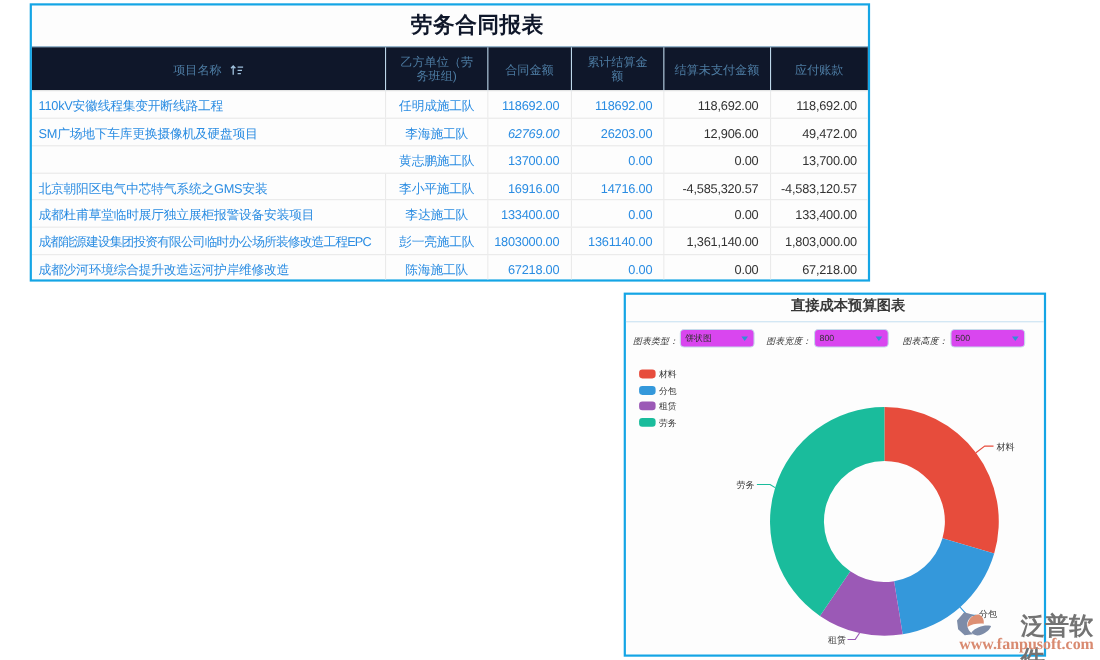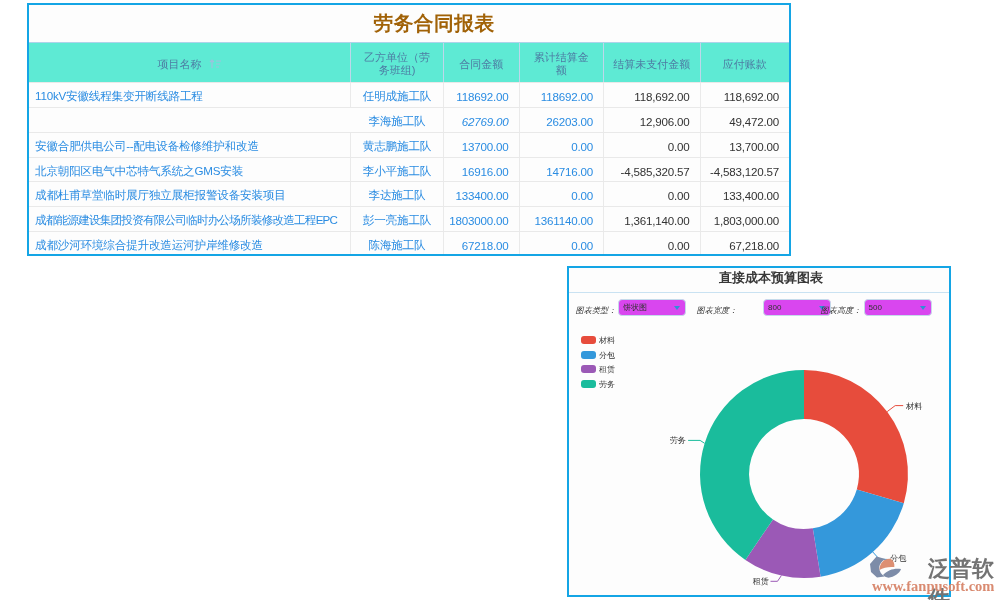--- a/index.html
+++ b/index.html
@@ -3,22 +3,22 @@
 <meta charset="utf-8">
 <style>
 html,body{margin:0;padding:0;width:1000px;height:600px;background:#fff;overflow:hidden;
   font-family:"Liberation Sans",sans-serif;}
 *{box-sizing:border-box;}
 .abs{position:absolute;}
 
 
 #tbox{position:absolute;left:27px;top:3px;width:764px;height:253px;border:2px solid #14a5e5;background:#fdfdfd;overflow:hidden;}
 #ttitle{position:absolute;left:0;top:0;width:100%;height:37px;line-height:36px;text-align:center;
-  font-size:19.7px;font-weight:bold;color:#a16207;text-indent:50px;letter-spacing:0.5px;}
-#thead{position:absolute;left:0;top:37px;width:100%;height:40px;background:#5eead4;border-top:1px solid #aed3ea;
+  font-size:19.7px;font-weight:bold;color:#0f172a;text-indent:50px;letter-spacing:0.5px;}
+#thead{position:absolute;left:0;top:37px;width:100%;height:40px;background:#0f172a;border-top:1px solid #aed3ea;
   color:#4d7ca3;font-size:11px;}
 .hc{position:absolute;top:0;height:40px;padding-top:2px;display:flex;align-items:center;justify-content:center;text-align:center;
   border-right:1px solid #bdd7ea;line-height:13px;}
 .hc:last-child{border-right:none;}
 #tbody{position:absolute;left:0;top:77px;width:100%;bottom:0;font-size:11.6px;letter-spacing:-0.2px;}
 .row{position:absolute;left:0;width:100%;height:24.87px;border-top:1px solid #e9e9e9;padding-left:48px;}
 .c{position:absolute;top:0;height:100%;padding-top:3px;display:flex;align-items:center;border-right:1px solid #eaeaea;white-space:nowrap;overflow:hidden;}
 .c:last-child{border-right:none;}
 .c.l{padding-left:6px;justify-content:flex-start;}
 .c.m{justify-content:center;}
@@ -65,28 +65,28 @@
   <div id="tbody">
       <div class="row" style="top:0.00px;">
         <div class="c l blue" style="left:0px;width:322px;">110kV安徽线程集变开断线路工程</div>
         <div class="c m blue" style="left:322px;width:93px;">任明成施工队</div>
         <div class="c r blue" style="left:415px;width:75.5px;">118692.00</div>
         <div class="c r blue" style="left:490.5px;width:84.5px;">118692.00</div>
         <div class="c r dark" style="left:575px;width:96.5px;">118,692.00</div>
         <div class="c r dark" style="left:671.5px;width:88.5px;">118,692.00</div>
       </div>
       <div class="row" style="top:24.87px;">
+        <div class="c l blue" style="left:0px;width:322px;">SM广场地下车库更换摄像机及硬盘项目</div>
         <div class="c m blue" style="left:322px;width:93px;">李海施工队</div>
         <div class="c r blue" style="left:415px;width:75.5px;font-style:italic;">62769.00</div>
         <div class="c r blue" style="left:490.5px;width:84.5px;">26203.00</div>
         <div class="c r dark" style="left:575px;width:96.5px;">12,906.00</div>
         <div class="c r dark" style="left:671.5px;width:88.5px;">49,472.00</div>
       </div>
       <div class="row" style="top:49.74px;">
-        <div class="c l blue" style="left:0px;width:322px;">安徽合肥供电公司--配电设备检修维护和改造</div>
         <div class="c m blue" style="left:322px;width:93px;">黄志鹏施工队</div>
         <div class="c r blue" style="left:415px;width:75.5px;">13700.00</div>
         <div class="c r blue" style="left:490.5px;width:84.5px;">0.00</div>
         <div class="c r dark" style="left:575px;width:96.5px;">0.00</div>
         <div class="c r dark" style="left:671.5px;width:88.5px;">13,700.00</div>
       </div>
       <div class="row" style="top:74.61px;">
         <div class="c l blue" style="left:0px;width:322px;">北京朝阳区电气中芯特气系统之GMS安装</div>
         <div class="c m blue" style="left:322px;width:93px;">李小平施工队</div>
         <div class="c r blue" style="left:415px;width:75.5px;">16916.00</div>
@@ -122,21 +122,21 @@
       </div>
     </div>
 </div>
 
 <div id="cbox">
   <div id="ctitle">直接成本预算图表</div>
   <div id="csep"></div>
   <div class="ctl-label" style="left:6.5px;">图表类型：</div>
   <div class="dd" style="left:49px;">饼状图<span class="caret"></span></div>
   <div class="ctl-label" style="left:127.5px;">图表宽度：</div>
-  <div class="dd" style="left:171px;margin-left:23px;">800<span class="caret"></span></div>
+  <div class="dd" style="left:171px;">800<span class="caret"></span></div>
   <div class="ctl-label" style="left:251.5px;">图表高度：</div>
   <div class="dd" style="left:294.5px;">500<span class="caret"></span></div>
 
   <div class="leg-sw" style="left:11.5px;top:68px;background:#e74c3c;"></div>
   <div class="leg-tx" style="left:30px;top:68px;">材料</div>
   <div class="leg-sw" style="left:11.5px;top:82.5px;background:#3498db;"></div>
   <div class="leg-tx" style="left:30px;top:82.5px;">分包</div>
   <div class="leg-sw" style="left:11.5px;top:97px;background:#9b59b6;"></div>
   <div class="leg-tx" style="left:30px;top:97px;">租赁</div>
   <div class="leg-sw" style="left:11.5px;top:111.5px;background:#1abc9c;"></div>

